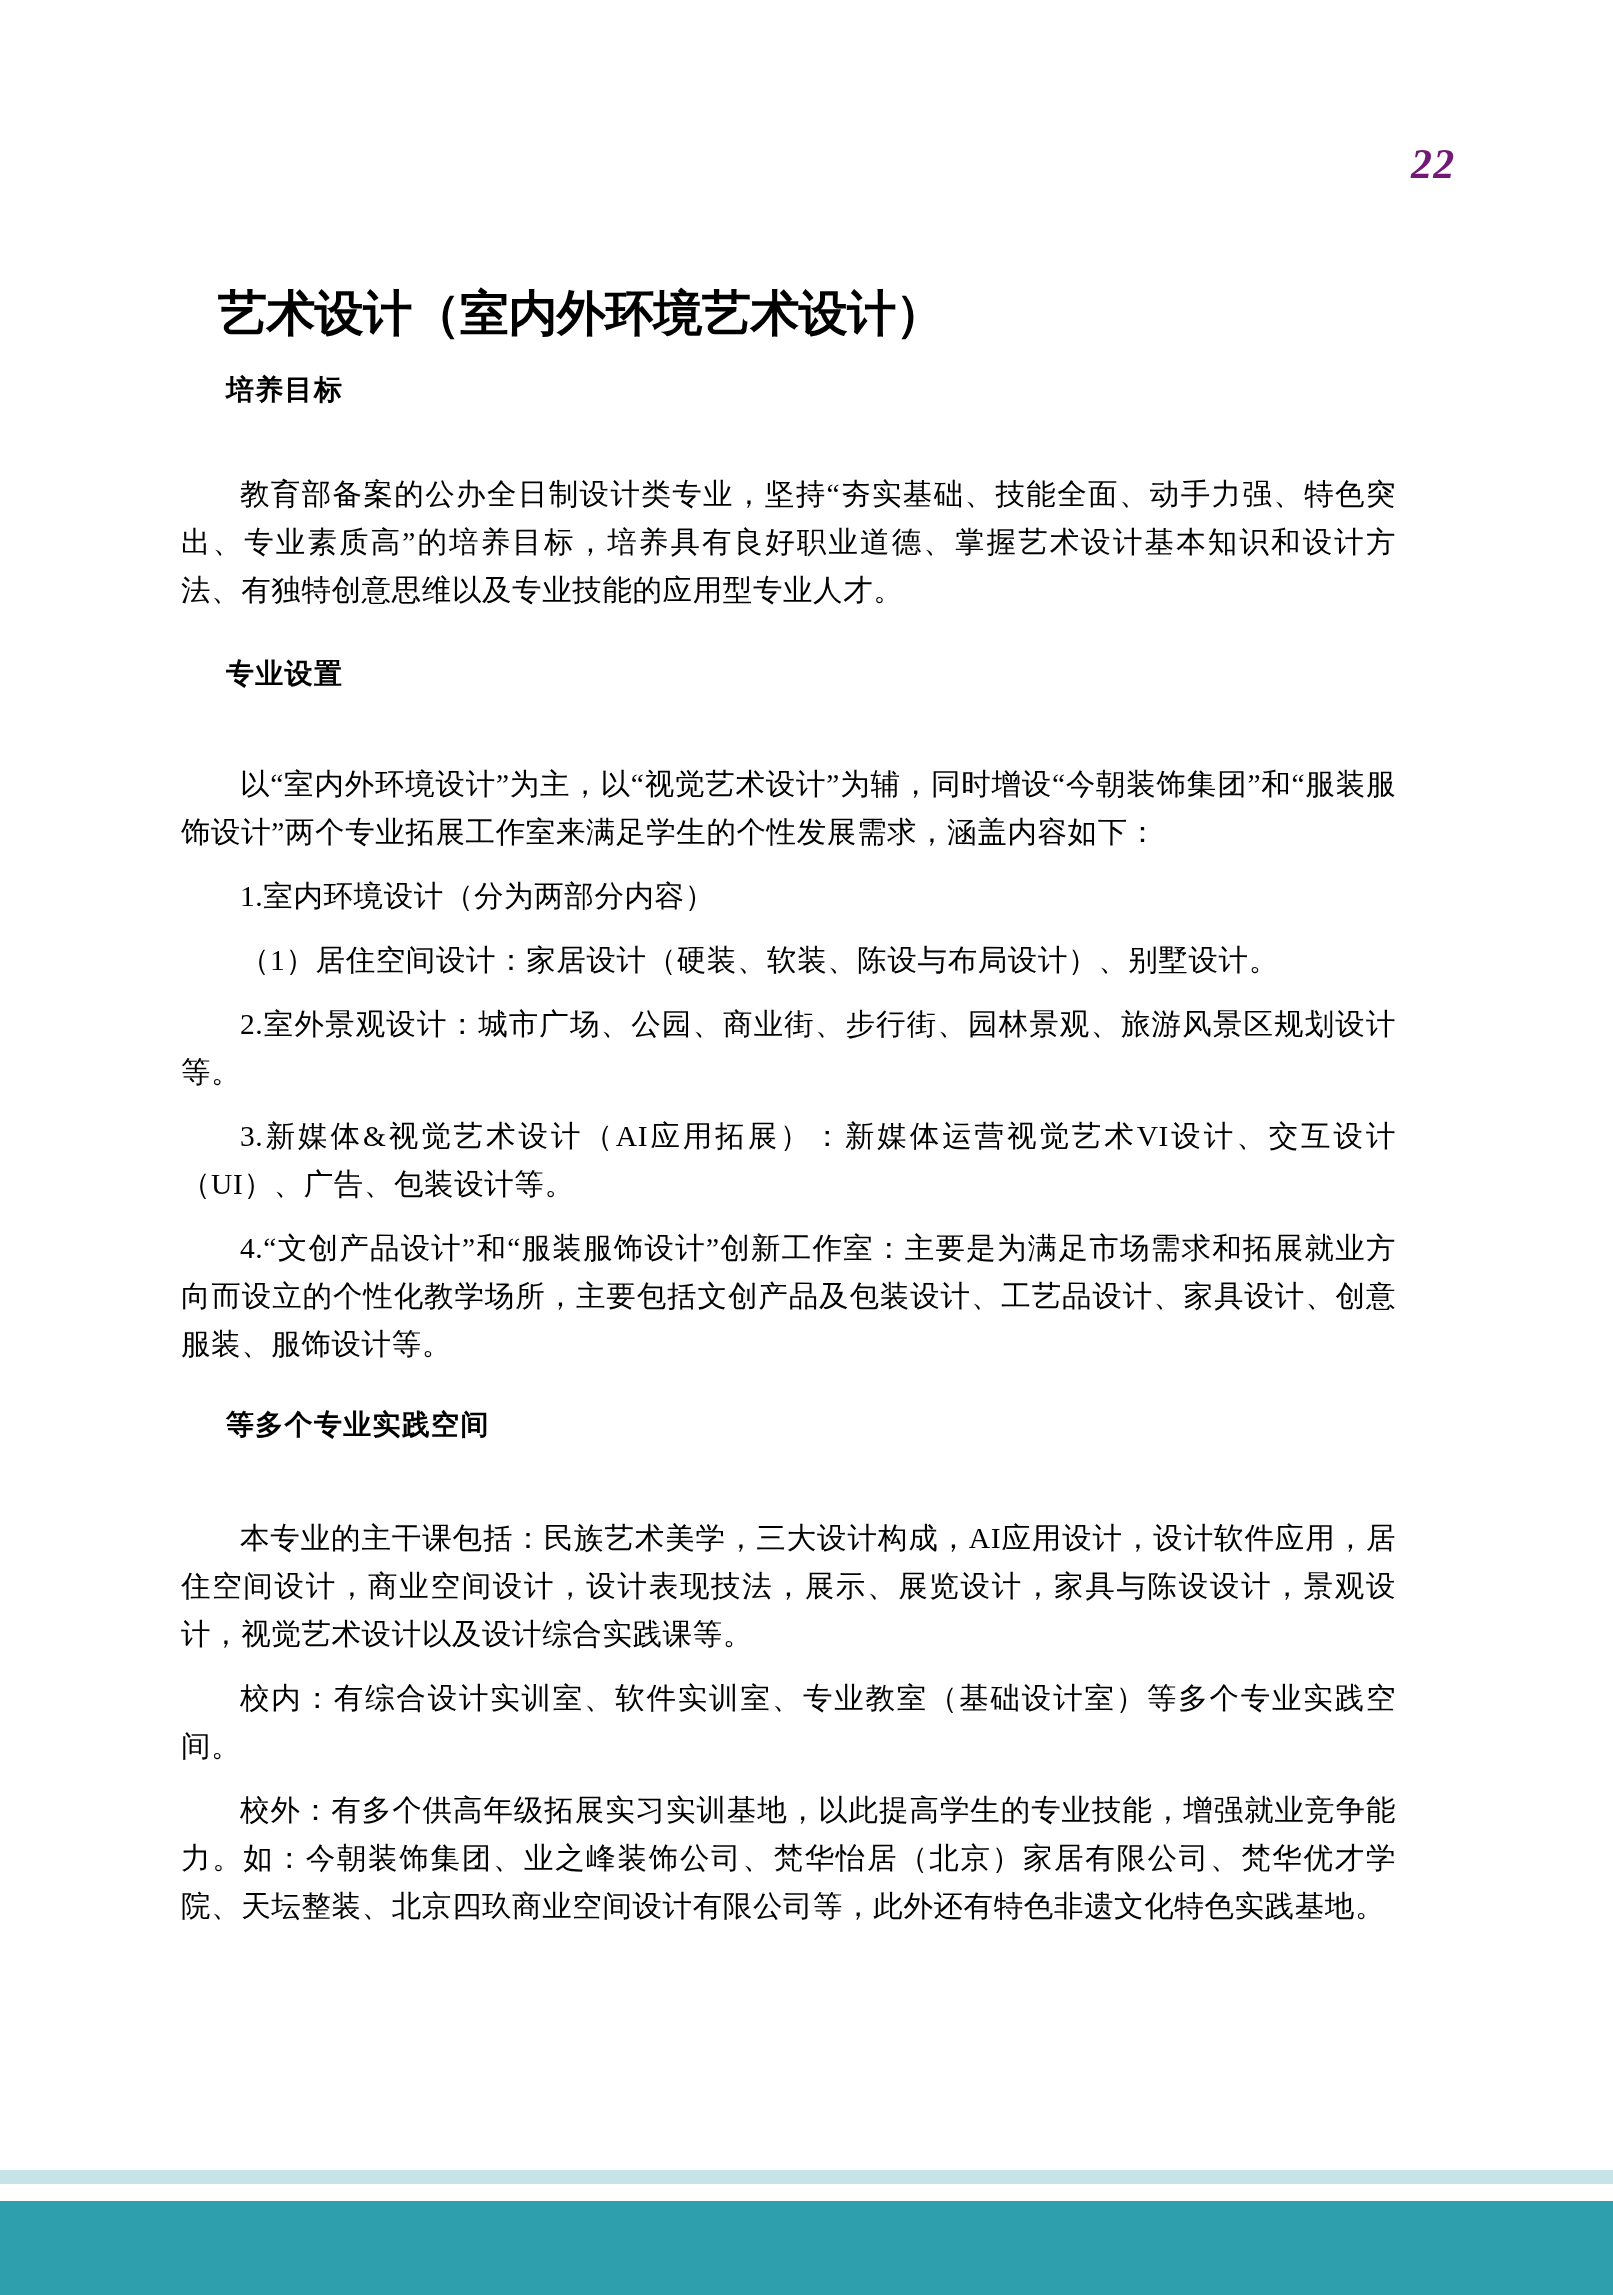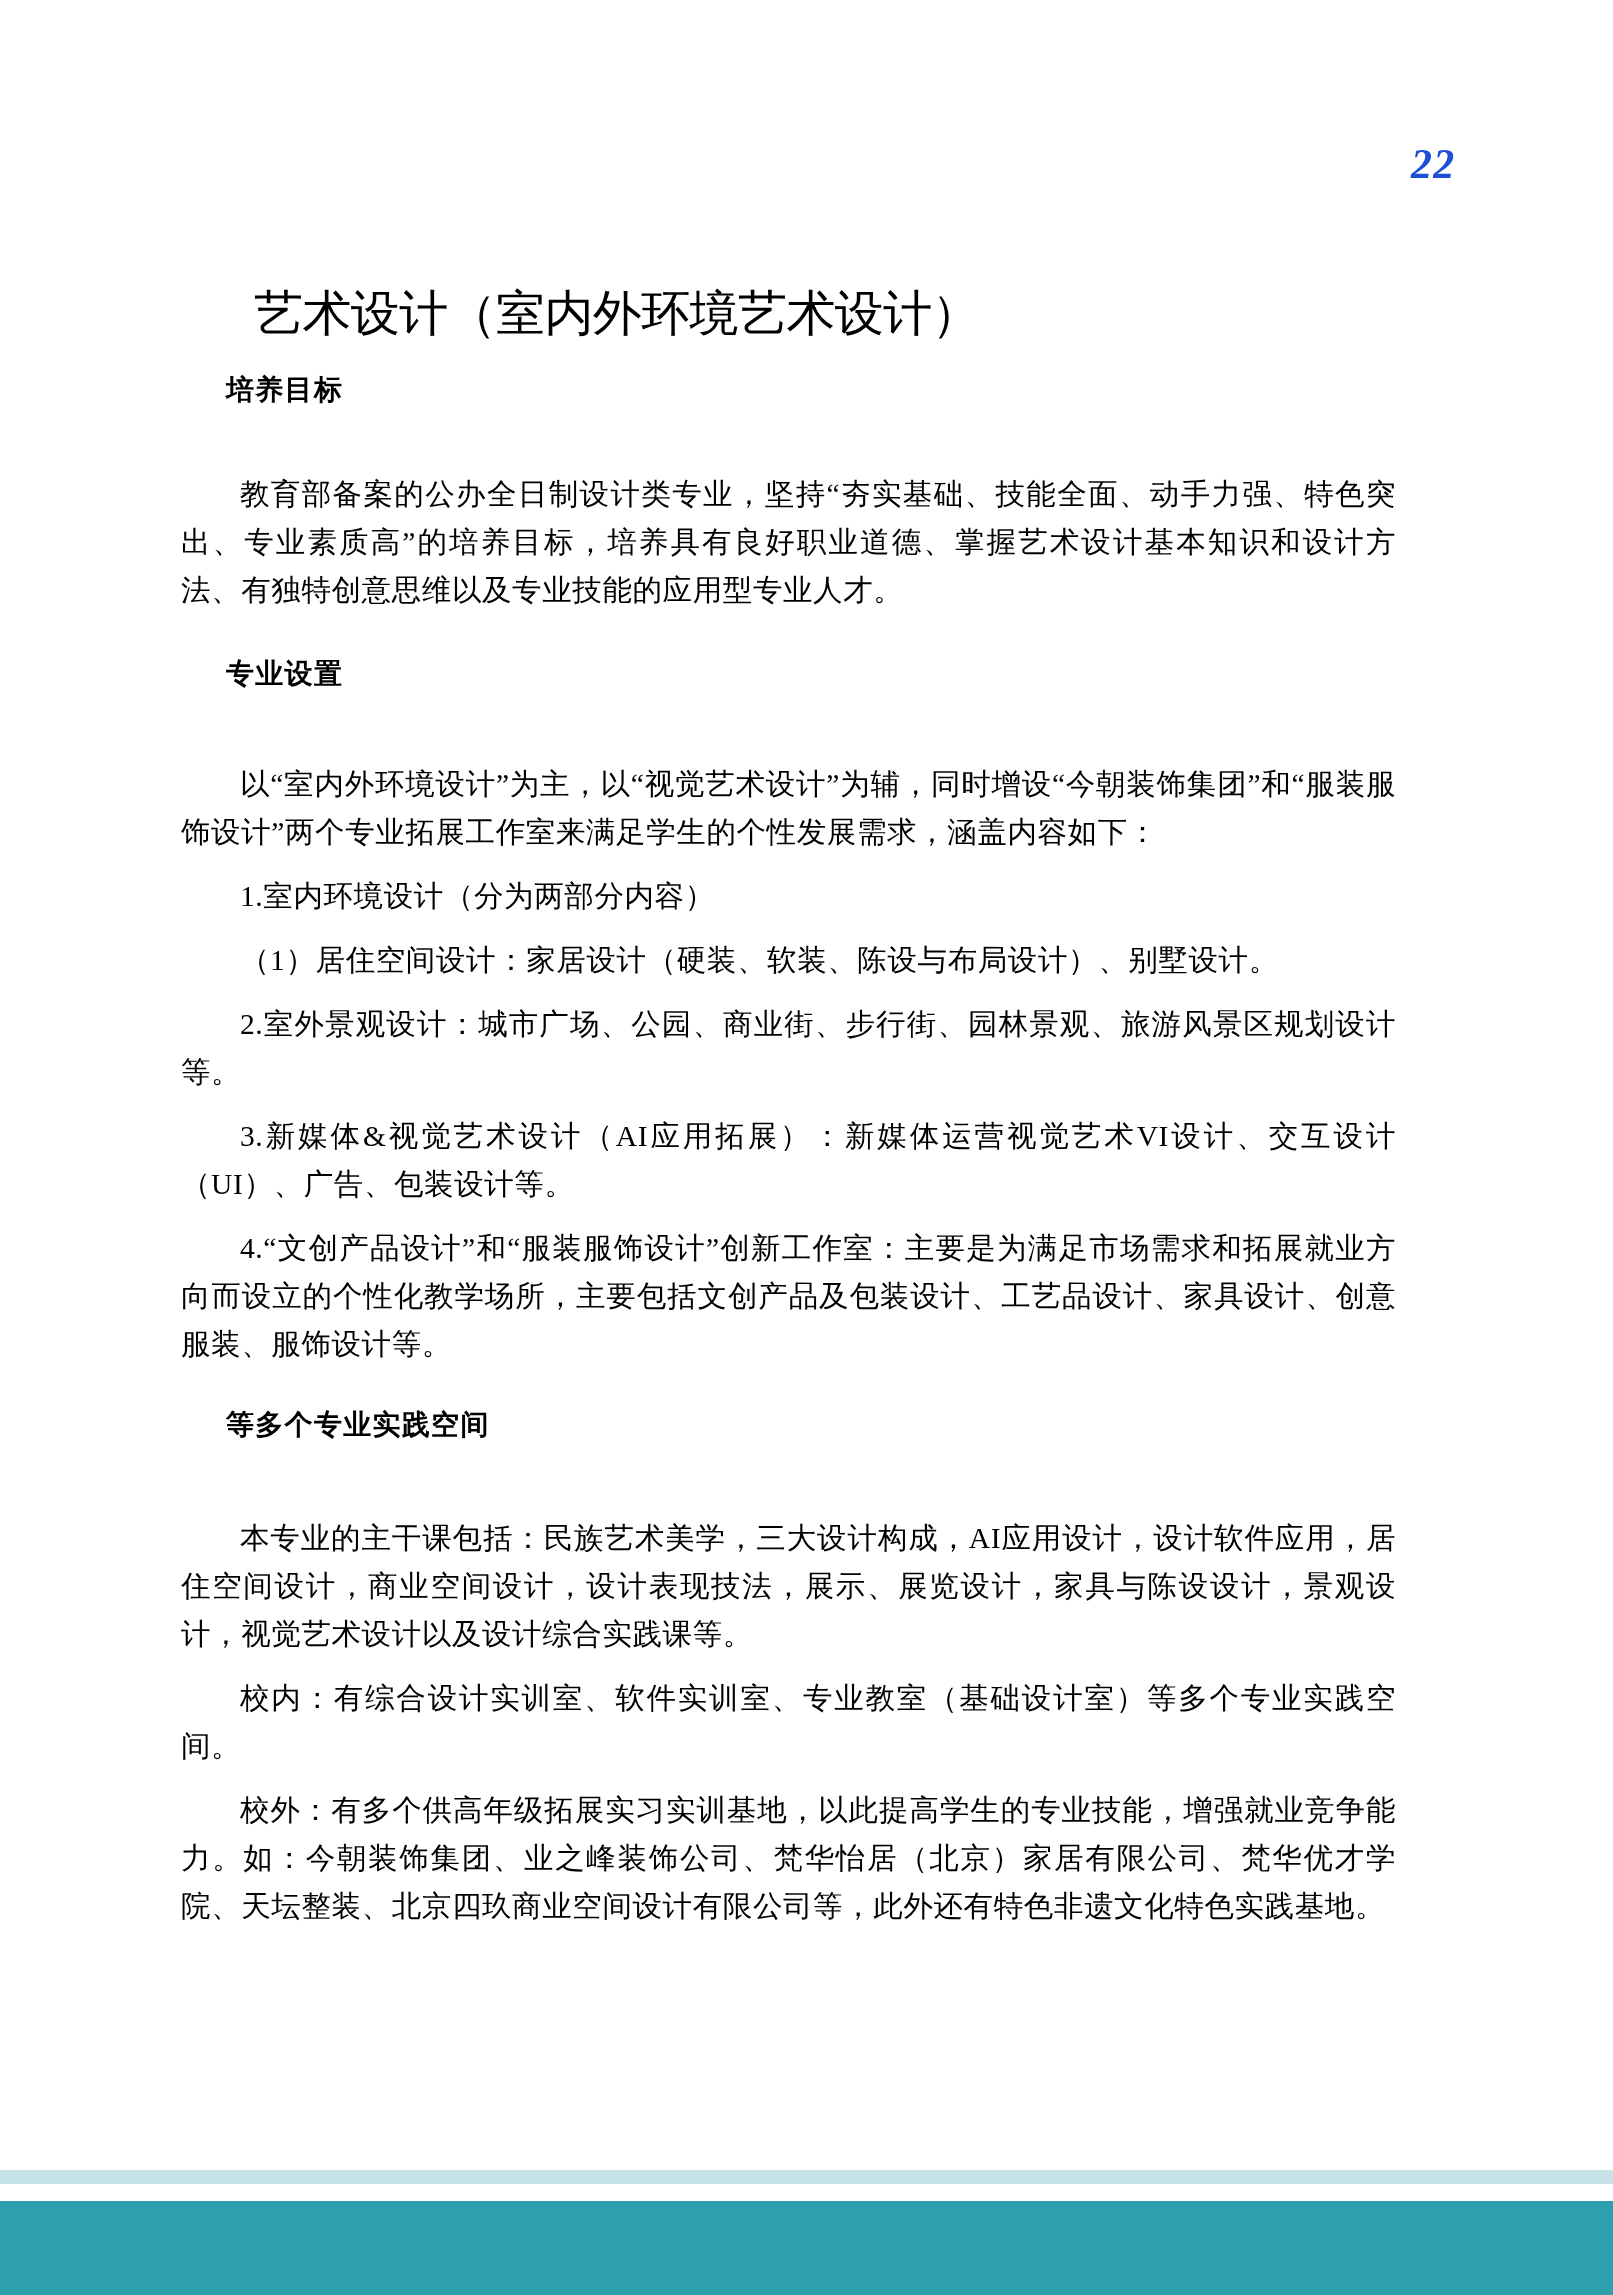--- a/index.html
+++ b/index.html
@@ -12,36 +12,35 @@
     font-family: "Liberation Serif", "DejaVu Serif", serif;
   }
   .page-number {
     position: absolute;
     top: 140px;
     left: 1411px;
     width: 103px;
     font-size: 42px;
     font-weight: bold;
     font-style: italic;
-    color: #1d4ed8;
+    color: #701a75;
     letter-spacing: 1.3px;
     font-family: "Liberation Serif", "DejaVu Serif", serif;
   }
   .doc-title {
     position: absolute;
     left: 218px;
     top: 281px;
     width: 1090px;
     font-size: 49px;
-    font-weight: normal;
+    font-weight: bold;
     color: #000000;
     letter-spacing: -0.6px;
     white-space: nowrap;
     font-family: "Liberation Serif", "DejaVu Serif", serif;
-    margin-left: 36px;
   }
   .section-heading {
     position: absolute;
     left: 226px;
     font-size: 28px;
     font-weight: bold;
     color: #000000;
     letter-spacing: 1.3px;
     white-space: nowrap;
     font-family: "Liberation Serif", "DejaVu Serif", serif;

